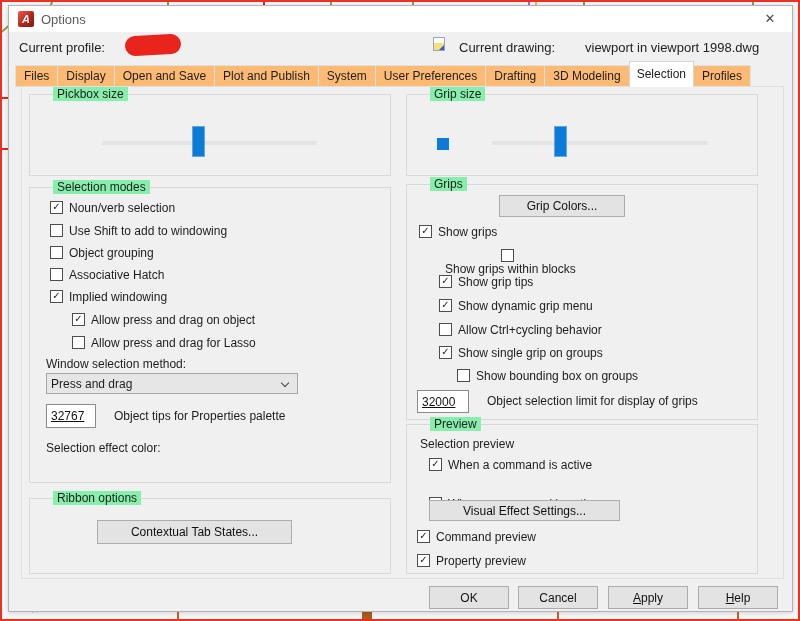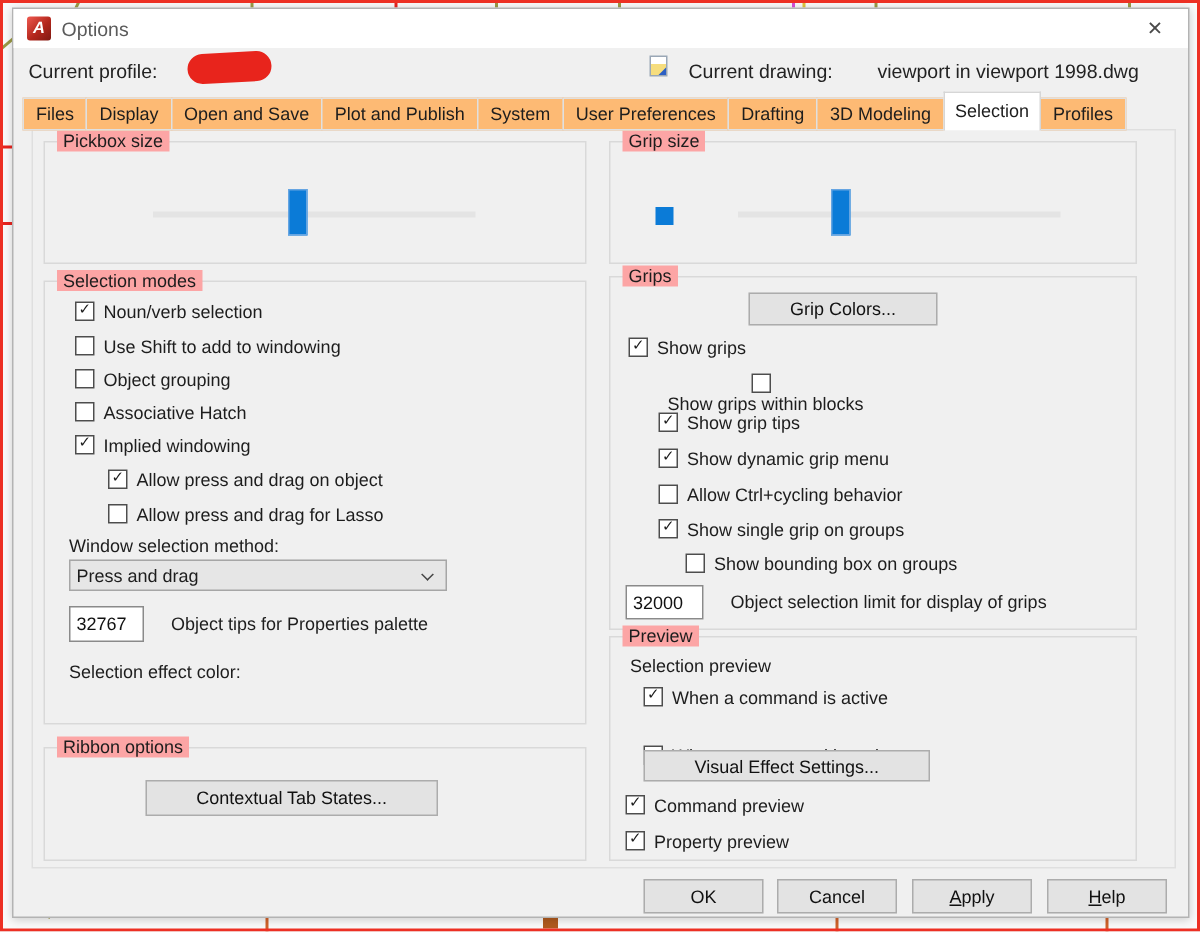--- a/index.html
+++ b/index.html
@@ -46,37 +46,37 @@
   .tabs { position:absolute; left:6px; top:55px; height:26px; display:flex; align-items:flex-end; z-index:2; }
   .tab { height:22px; line-height:21px; padding:0 8px; background:#fdba74;
          border:1px solid #e0e0e0; margin-right:-1px; color:#1d1d1d; white-space:nowrap; }
   .tab.active { height:26px; line-height:24px; background:#ffffff; border:1px solid #d6d6d6;
                 border-bottom:none; position:relative; z-index:3; padding:0 7px; }
   .content-border { position:absolute; left:12px; top:80px; width:763px; height:493px;
                     border:1px solid #dfdfdf; }
 
   
   .group { position:absolute; border:1px solid #d9d9d9; }
-  .gtitle { position:absolute; top:-8px; left:8px; background:#fca5a5; padding:0 4px; color:#1d1d1d; }
+  .gtitle { position:absolute; top:-8px; left:23px; background:#86efac; padding:0 4px; color:#1d1d1d; }
 
   
   .slider-track { position:absolute; height:4px; background:#e4e4e4; }
   .slider-thumb { position:absolute; width:13px; height:31px; background:#0b7bd7; border:1px solid #66a5e2; }
   .grip-swatch  { position:absolute; width:12px; height:12px; background:#0b7bd7; }
 
   
   .cb { position:absolute; display:flex; align-items:center; height:15px; }
   .cb .box { width:13px; height:13px; background:#fff; border:1px solid #4d4d4d;
              display:flex; align-items:center; justify-content:center; flex:none; }
   .cb .mark { font-size:10px; line-height:1; color:#1a1a1a; margin-top:-1px; }
   .cb .lbl { margin-left:6px; white-space:nowrap; }
 
   
   .txt { position:absolute; border:1px solid #8a8a8a; background:#fff; font-family:"Liberation Sans",sans-serif;
-         font-size:12px; padding:2px 4px; color:#111; }
+         font-size:12px; padding:2px 4px; color:#111;text-decoration:underline; }
   .dd  { position:absolute; background:#e6e6e6; border:1px solid #a6a6a6; display:flex; align-items:center;
          padding:0 22px 0 4px; }
   .dd .chev { position:absolute; right:9px; top:6px; width:6px; height:6px;
               border-right:1px solid #444; border-bottom:1px solid #444; transform:rotate(45deg); }
   .dd .swatch { width:13px; height:13px; background:#0010dd; margin-right:5px; flex:none; }
   .btn { position:absolute; background:#e3e3e3; border:1px solid #acacac; display:flex;
          align-items:center; justify-content:center; font-size:12px; color:#111; white-space:nowrap; }
   .btn .blk { display:block; }
   .btn.mn .blk::first-letter { text-decoration:underline; }
   .statictext { position:absolute; white-space:nowrap; }

